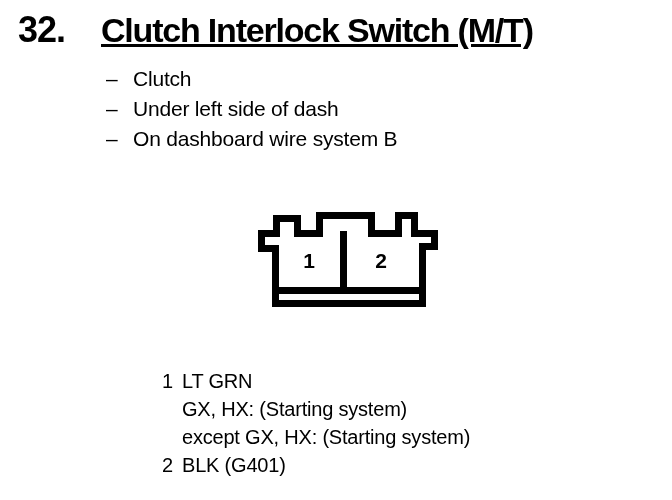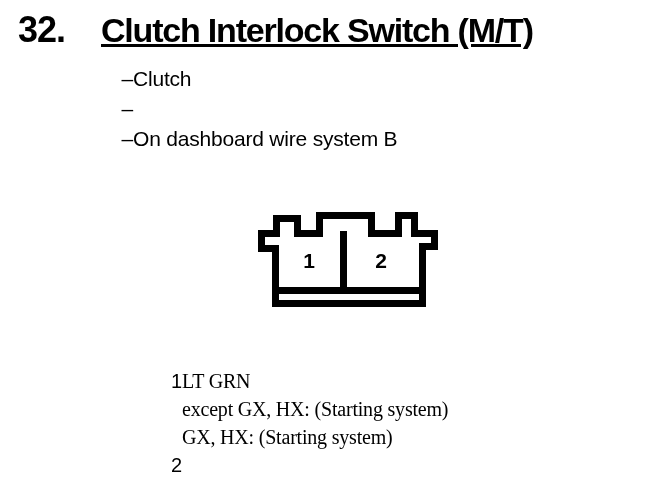--- a/index.html
+++ b/index.html
@@ -8,21 +8,21 @@
   }
   html,body{margin:0;padding:0;}
   body{
     width:672px;height:500px;
     background:var(--paper);
     color:var(--ink);
     font-family:"Liberation Sans", sans-serif;
     position:relative;
     overflow:hidden;
   }
-  .page{position:absolute;inset:0;text-align:right;}
+  .page{position:absolute;inset:0;}
 
   
   .heading{position:absolute;top:10px;left:0;width:672px;height:44px;}
   .sec-num{
     position:absolute;left:18px;top:0;
     font-size:36px;font-weight:bold;letter-spacing:-1px;line-height:40px;
   }
   .sec-title{
     position:absolute;left:101px;top:0;
     font-size:34px;font-weight:bold;letter-spacing:-1.2px;line-height:40px;
@@ -37,39 +37,40 @@
 
   
   .connector{position:absolute;left:250px;top:203px;width:200px;height:112px;}
   .connector svg{display:block;width:200px;height:112px;}
   .pin-digit{font-family:"Liberation Sans", sans-serif;font-weight:bold;font-size:21px;}
 
   
   .legend{position:absolute;left:162px;top:367px;}
   .legend-row{display:flex;line-height:28px;font-size:20px;letter-spacing:-0.2px;}
   .legend-pin{width:20px;flex:0 0 20px;}
-  .legend-text{white-space:nowrap;font-family:Liberation Serif, serif;}
+  .legend-text{white-space:nowrap;}
 </style>
 </head>
 <body>
 
 <div class="page">
 
   <div class="heading">
     <span class="sec-num">32.</span>
     <span class="sec-title">Clutch Interlock Switch (M/T)</span>
   </div>
 
   <div class="details">
     <div class="detail-row">
       <span class="dash">–</span>
       <span>Clutch</span>
     </div>
     <div class="detail-row">
       <span class="dash">–</span>
+      <span>Under left side of dash</span>
     </div>
     <div class="detail-row">
       <span class="dash">–</span>
       <span>On dashboard wire system B</span>
     </div>
   </div>
 
   <div class="connector">
     <svg viewBox="250 203 200 112" xmlns="http://www.w3.org/2000/svg">
 
@@ -94,24 +95,25 @@
     </svg>
   </div>
 
   <div class="legend">
     <div class="legend-row">
       <span class="legend-pin">1</span>
       <span class="legend-text">LT GRN</span>
     </div>
     <div class="legend-row">
       <span class="legend-pin"></span>
+      <span class="legend-text">GX, HX: (Starting system)</span>
+    </div>
+    <div class="legend-row">
+      <span class="legend-pin"></span>
       <span class="legend-text">except GX, HX: (Starting system)</span>
     </div>
     <div class="legend-row">
-      <span class="legend-pin"></span>
-      <span class="legend-text">GX, HX: (Starting system)</span>
-    </div>
-    <div class="legend-row">
       <span class="legend-pin">2</span>
+      <span class="legend-text">BLK (G401)</span>
     </div>
   </div>
 
 </div>
 
 </body></html>

